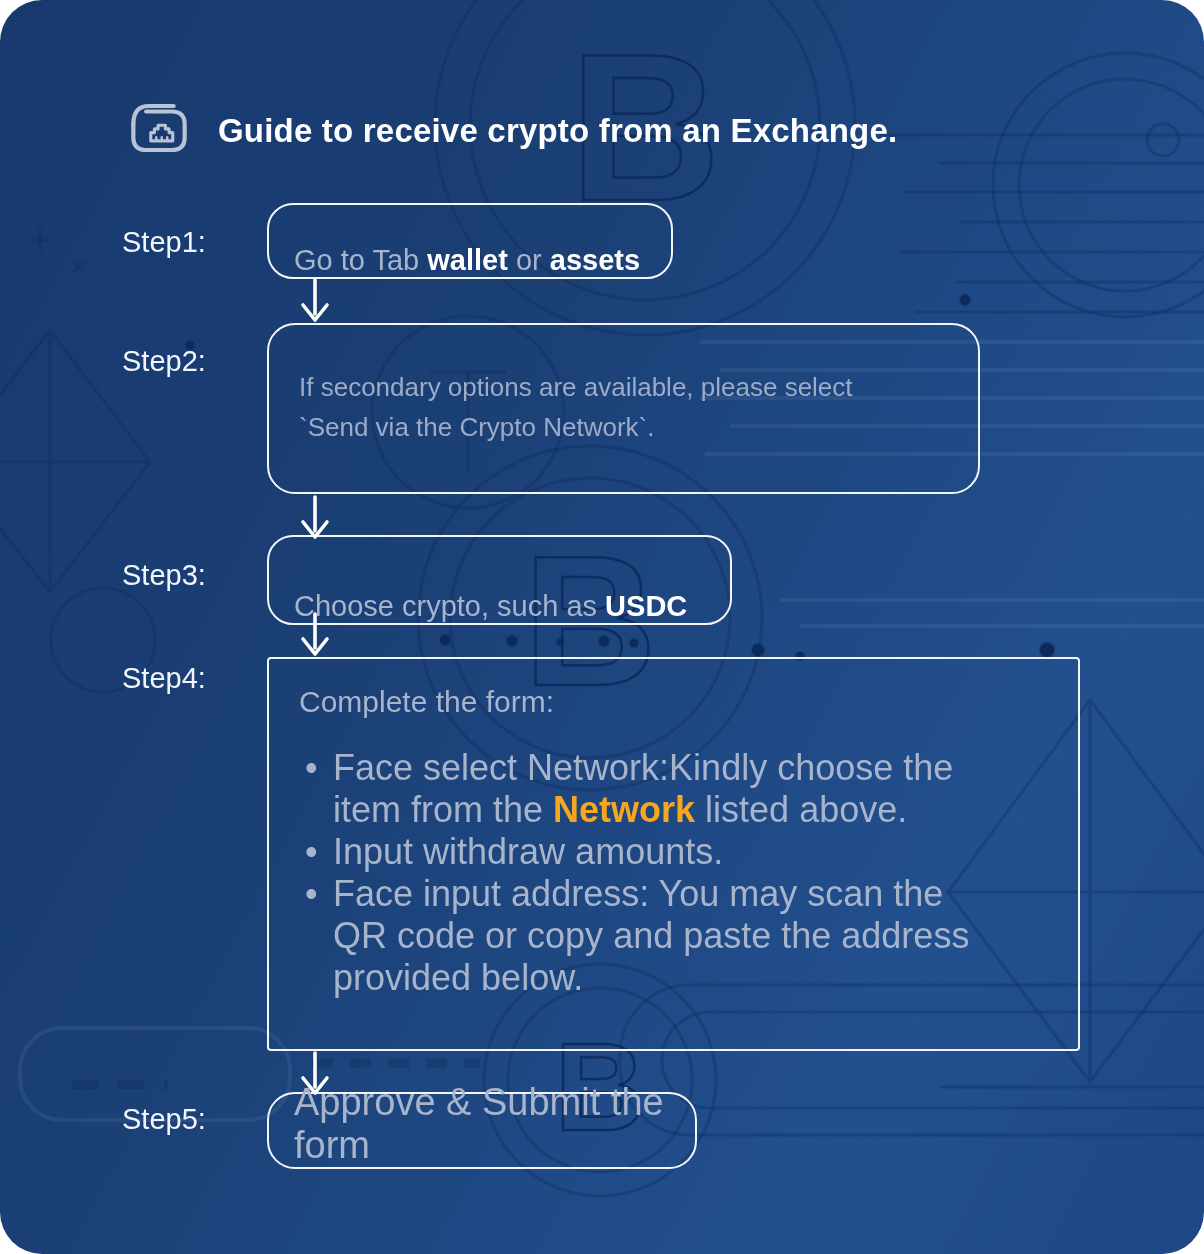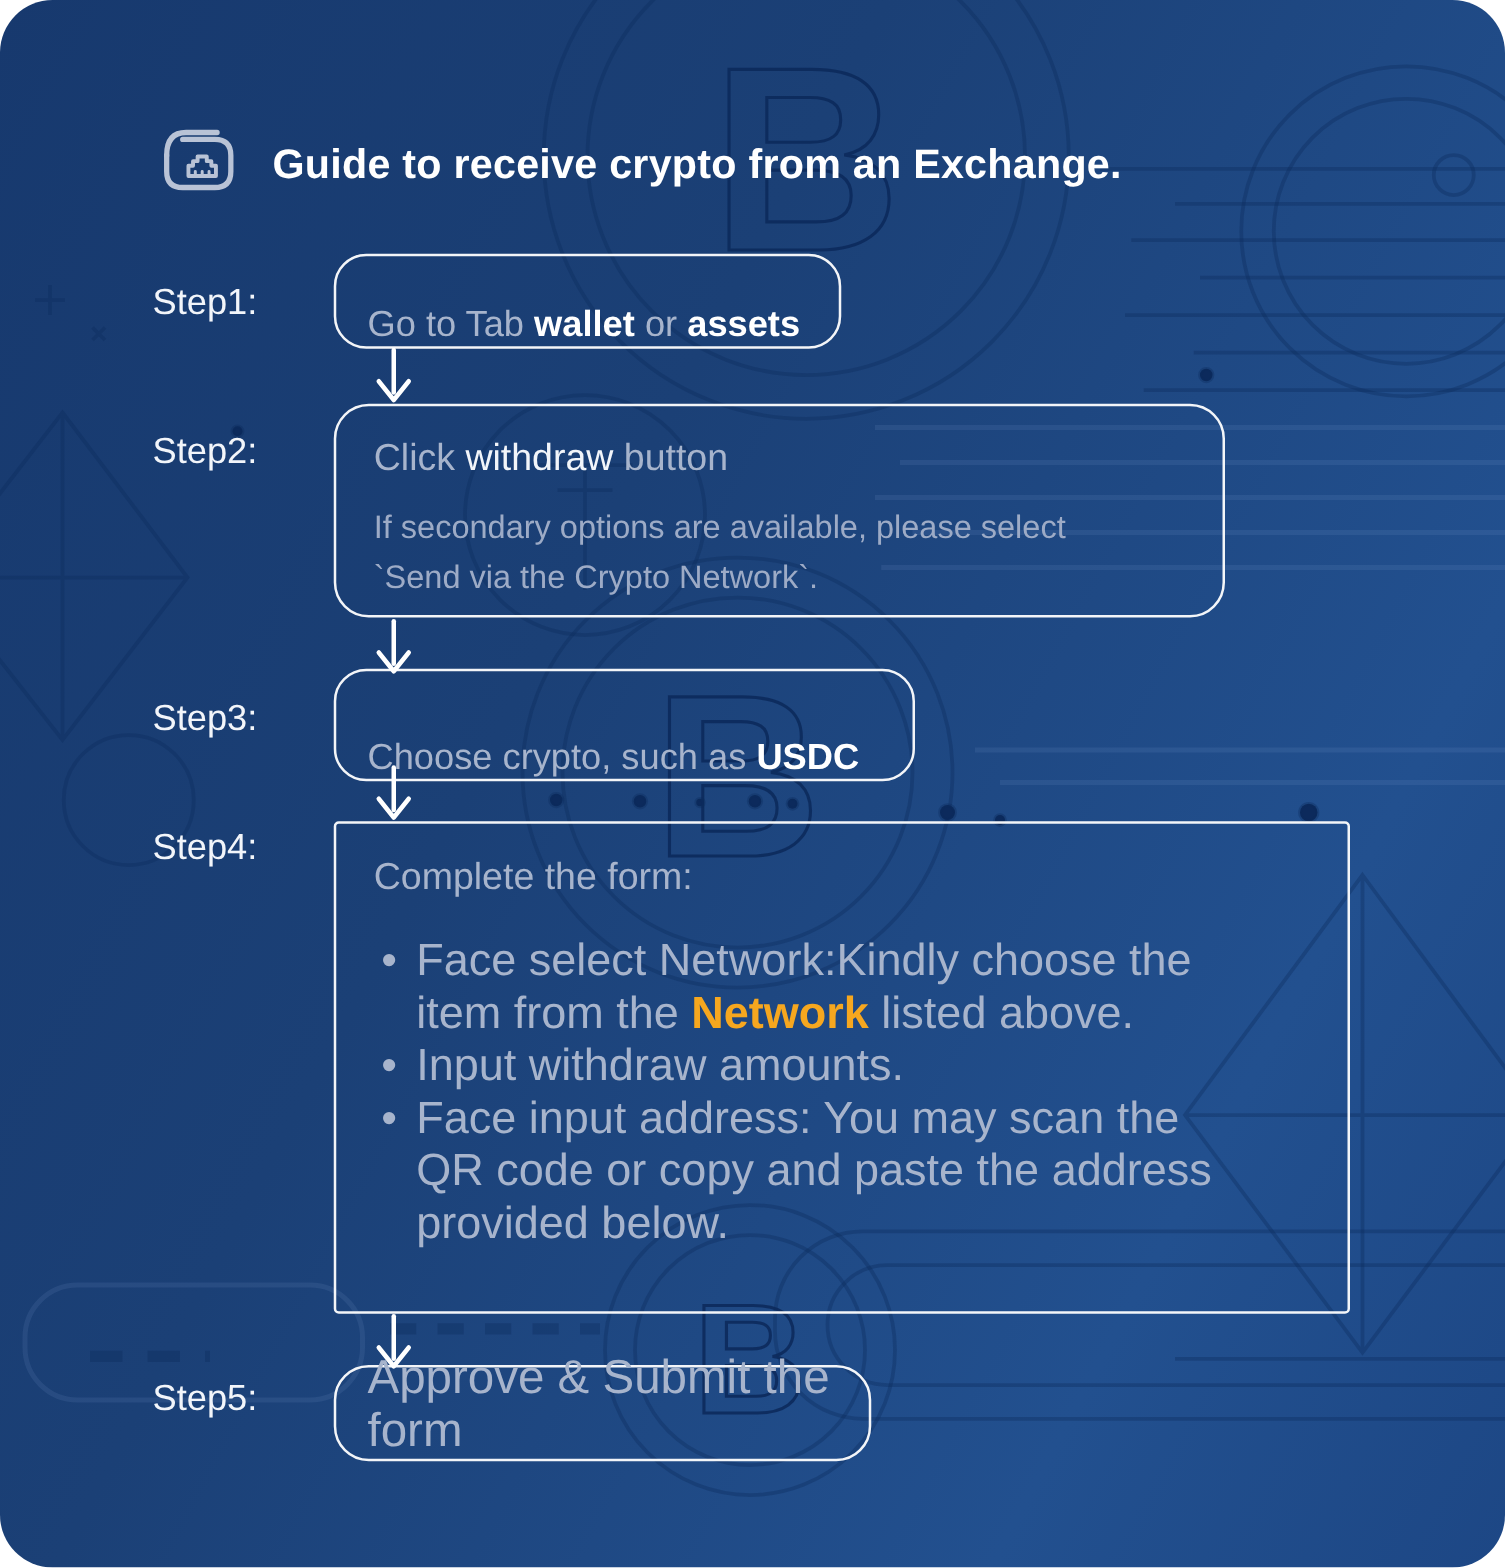--- a/index.html
+++ b/index.html
@@ -122,21 +122,20 @@
   </div>
   <svg class="arrow" id="arr1" viewBox="0 0 40 46">
       <g fill="none" stroke="#FFFFFF" stroke-width="3.6" stroke-linecap="round" stroke-linejoin="round">
         <path d="M20 2 V36"></path>
         <path d="M8 27 L20 42 L32 27"></path>
       </g>
     </svg>
 
   <div class="lbl" style="top:345px">Step2:</div>
   <div class="box" id="box2">
-    <div class="box2-title"><span class="t-muted">Click </span><span class="t-em">withdraw</span><span class="t-muted"> button</span></div>
     <div class="box2-note">
       <span>If secondary options are available, please select</span>
       <span>`Send via the Crypto Network`.</span>
     </div>
   </div>
   <svg class="arrow" id="arr2" viewBox="0 0 40 46">
       <g fill="none" stroke="#FFFFFF" stroke-width="3.6" stroke-linecap="round" stroke-linejoin="round">
         <path d="M20 2 V36"></path>
         <path d="M8 27 L20 42 L32 27"></path>
       </g>

